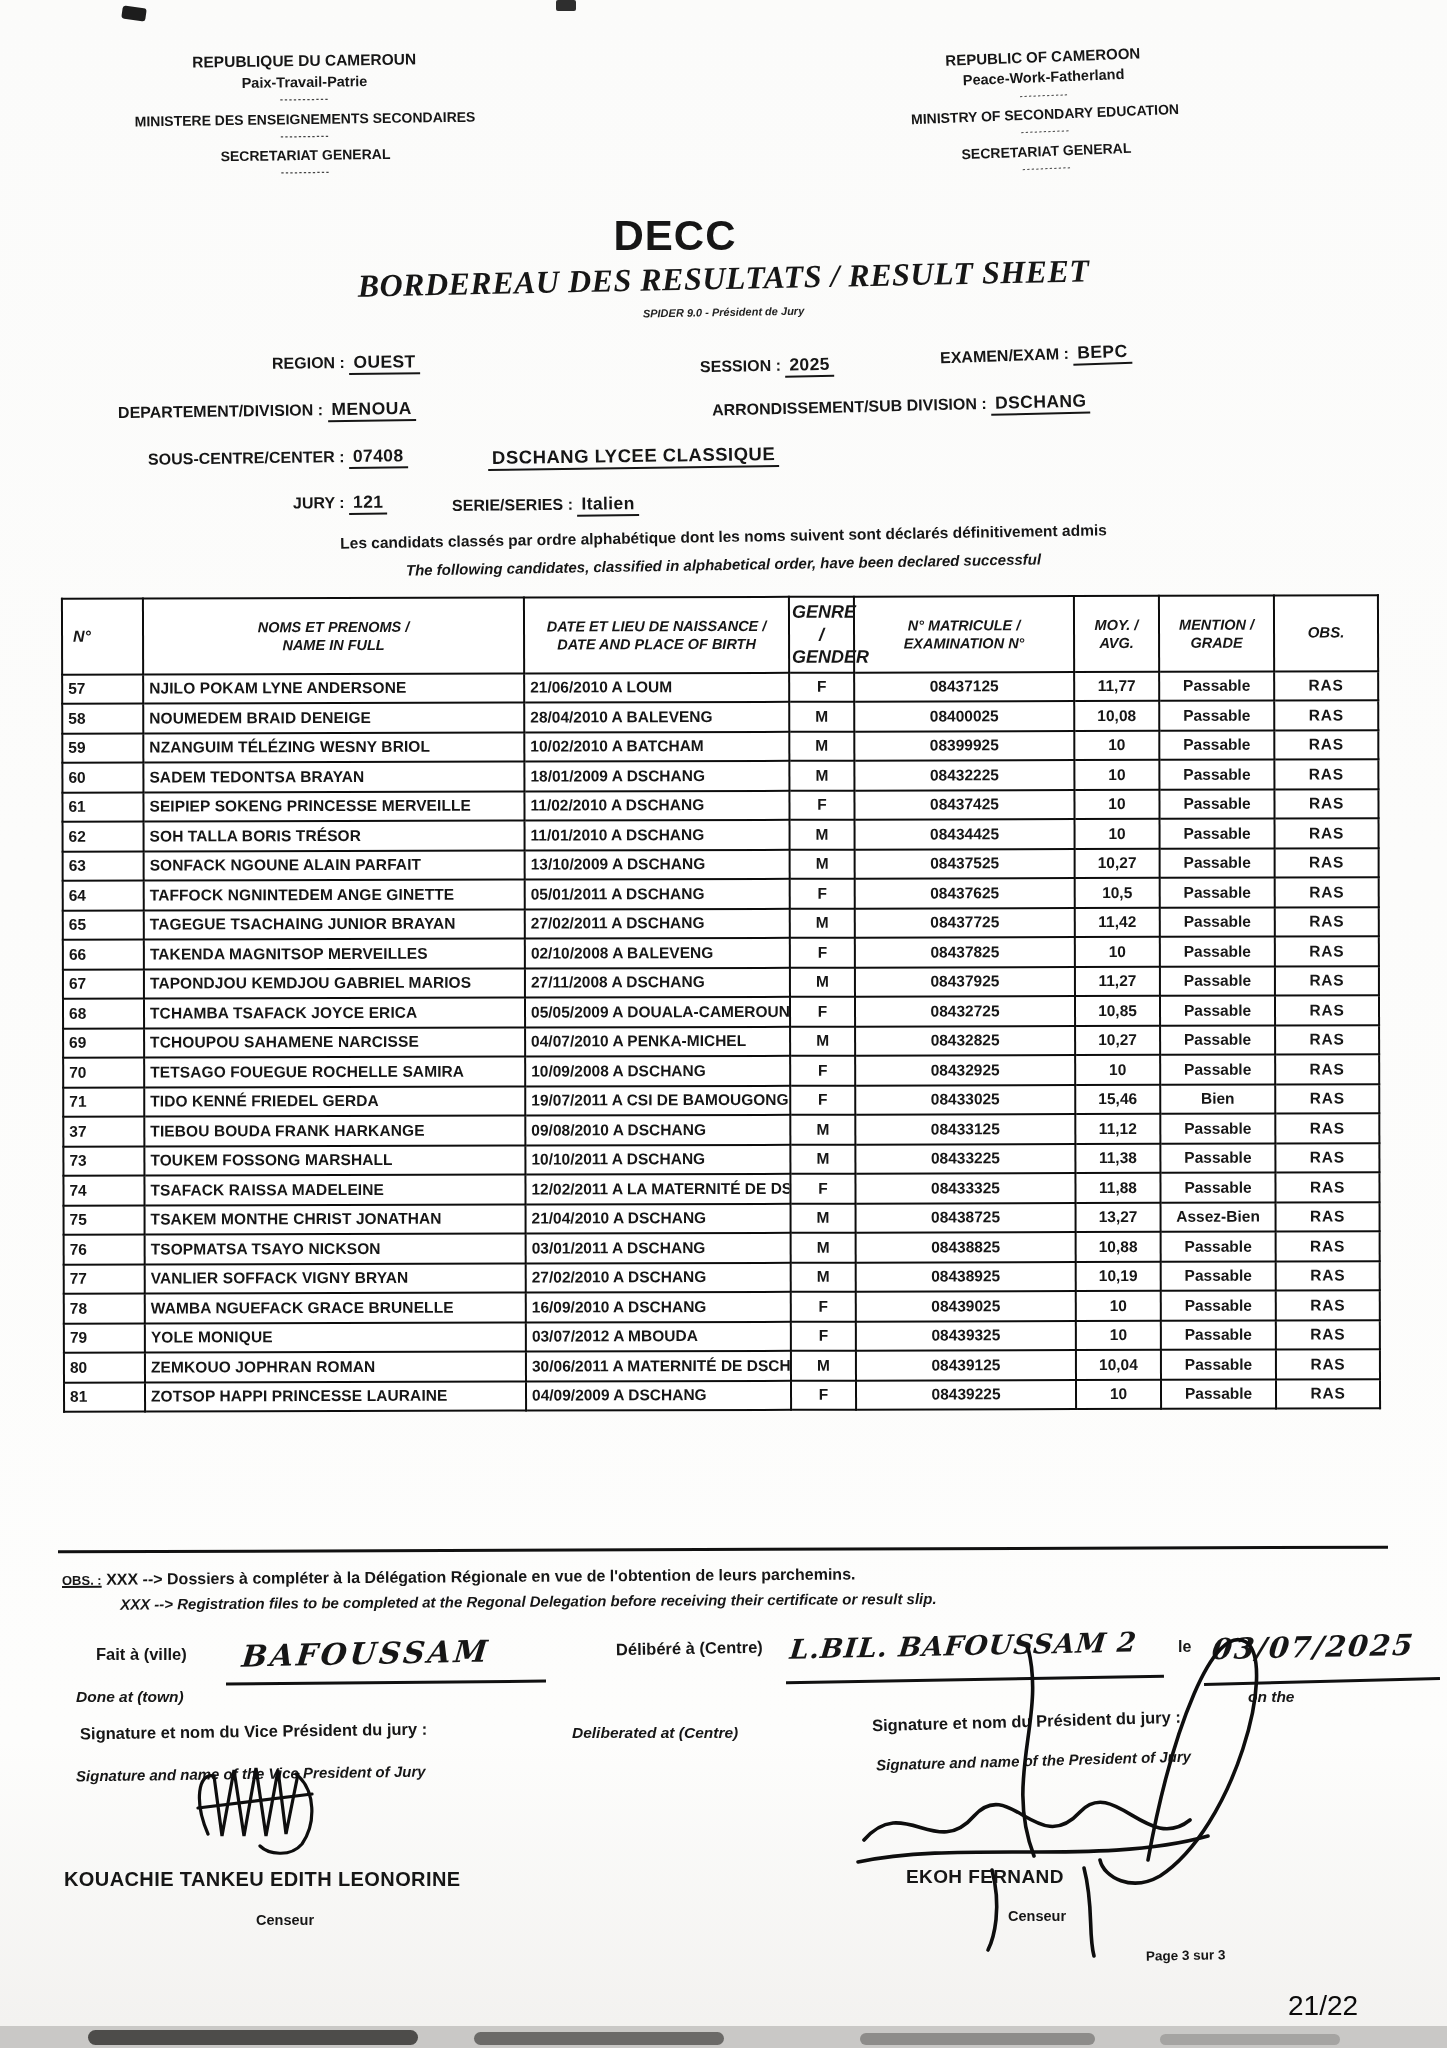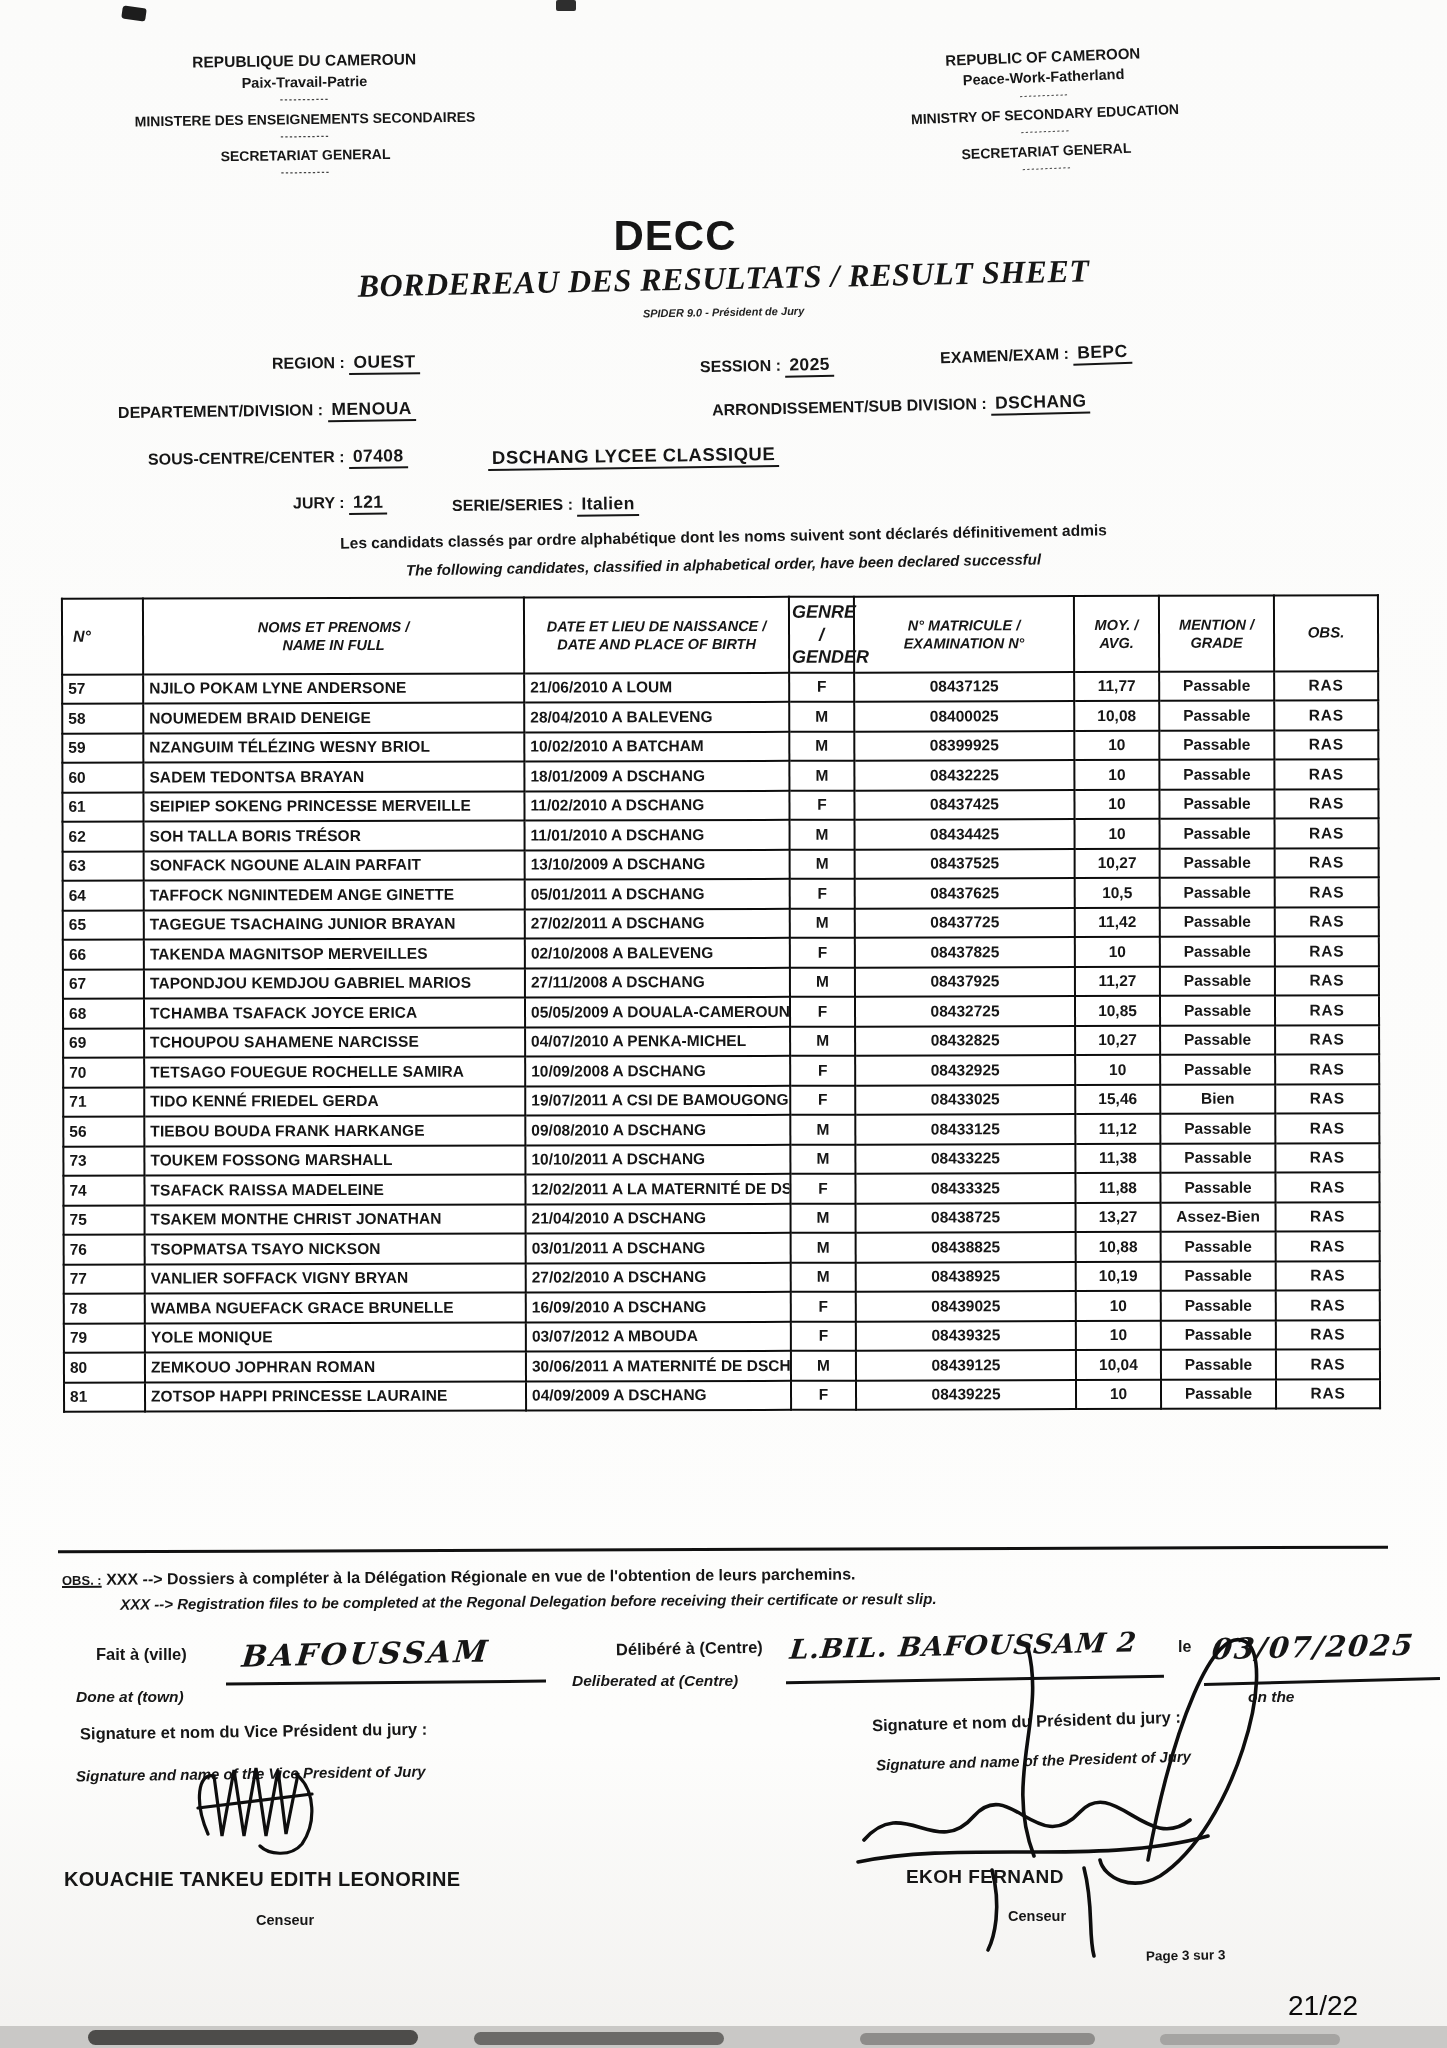--- a/index.html
+++ b/index.html
@@ -314,21 +314,21 @@
         <td class="c-num">71</td>
         <td class="c-name">TIDO KENNÉ FRIEDEL GERDA</td>
         <td class="c-birth">19/07/2011 A CSI DE BAMOUGONG</td>
         <td class="c-gender">F</td>
         <td class="c-matricule">08433025</td>
         <td class="c-avg">15,46</td>
         <td class="c-grade">Bien</td>
         <td class="c-obs">RAS</td>
       </tr>
       <tr>
-        <td class="c-num">56</td>
+        <td class="c-num">37</td>
         <td class="c-name">TIEBOU BOUDA FRANK HARKANGE</td>
         <td class="c-birth">09/08/2010 A DSCHANG</td>
         <td class="c-gender">M</td>
         <td class="c-matricule">08433125</td>
         <td class="c-avg">11,12</td>
         <td class="c-grade">Passable</td>
         <td class="c-obs">RAS</td>
       </tr>
       <tr>
         <td class="c-num">73</td>
@@ -432,21 +432,21 @@
 </div>
 
 <span class="abs lbl" style="left:96px;top:1645px;font-size:16.5px;">Fait à (ville)</span>
 <span class="abs hand" style="left:242px;top:1636px;font-size:30px;">BAFOUSSAM</span>
 <div class="abs hline" style="left:226px;top:1681px;width:320px;transform:rotate(-0.5deg);"></div>
 <span class="abs lbl i" style="left:76px;top:1688px;font-size:15.5px;">Done at (town)</span>
 
 <span class="abs lbl" style="left:616px;top:1639px;font-size:16.5px;transform:rotate(-1deg);">Délibéré à (Centre)</span>
 <span class="abs hand" style="left:790px;top:1630px;font-size:27px;letter-spacing:1px;">L.BIL. BAFOUSSAM 2</span>
 <div class="abs hline" style="left:786px;top:1678px;width:378px;transform:rotate(-1deg);"></div>
-<span class="abs lbl i" style="left:572px;top:1672px;font-size:15.5px;">Deliberated at (Centre)</span>
+<span class="abs lbl i" style="left:572px;top:1724px;font-size:15.5px;">Deliberated at (Centre)</span>
 
 <span class="abs lbl" style="left:1178px;top:1638px;font-size:16px;">le</span>
 <span class="abs hand" style="left:1212px;top:1630px;font-size:29px;letter-spacing:2px;">03/07/2025</span>
 <div class="abs hline" style="left:1204px;top:1680px;width:236px;transform:rotate(-1.5deg);"></div>
 <span class="abs lbl i" style="left:1248px;top:1688px;font-size:15.5px;">on the</span>
 
 <span class="abs b" style="left:80px;top:1722px;font-size:16.5px;transform:rotate(-0.8deg);">Signature et nom du Vice Président du jury :</span>
 <span class="abs b i" style="left:76px;top:1765px;font-size:15px;transform:rotate(-0.8deg);">Signature and name of the Vice President of Jury</span>
 <span class="abs b" style="left:872px;top:1712px;font-size:16.5px;transform:rotate(-1.6deg);">Signature et nom  du Président du jury :</span>
 <span class="abs b i" style="left:876px;top:1752px;font-size:15px;transform:rotate(-1.6deg);">Signature and name of the President of Jury</span>

